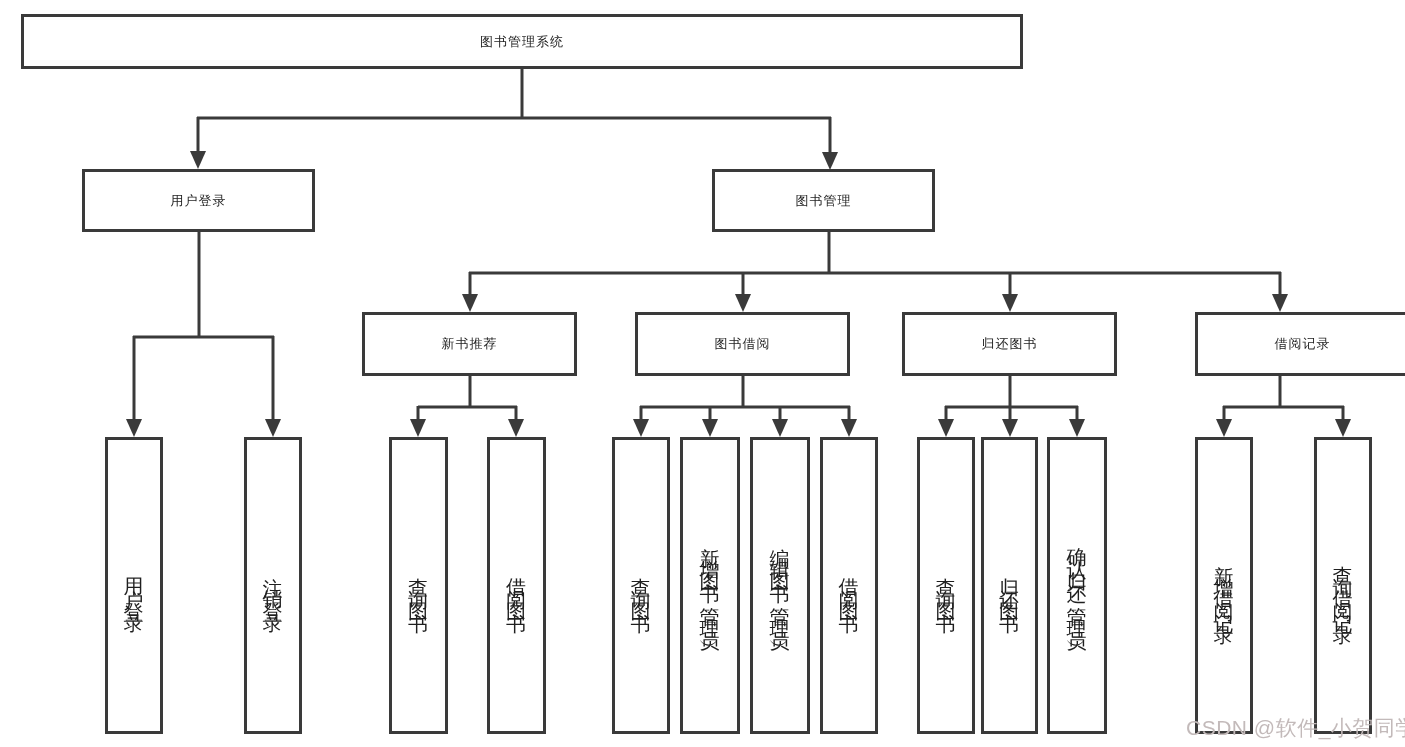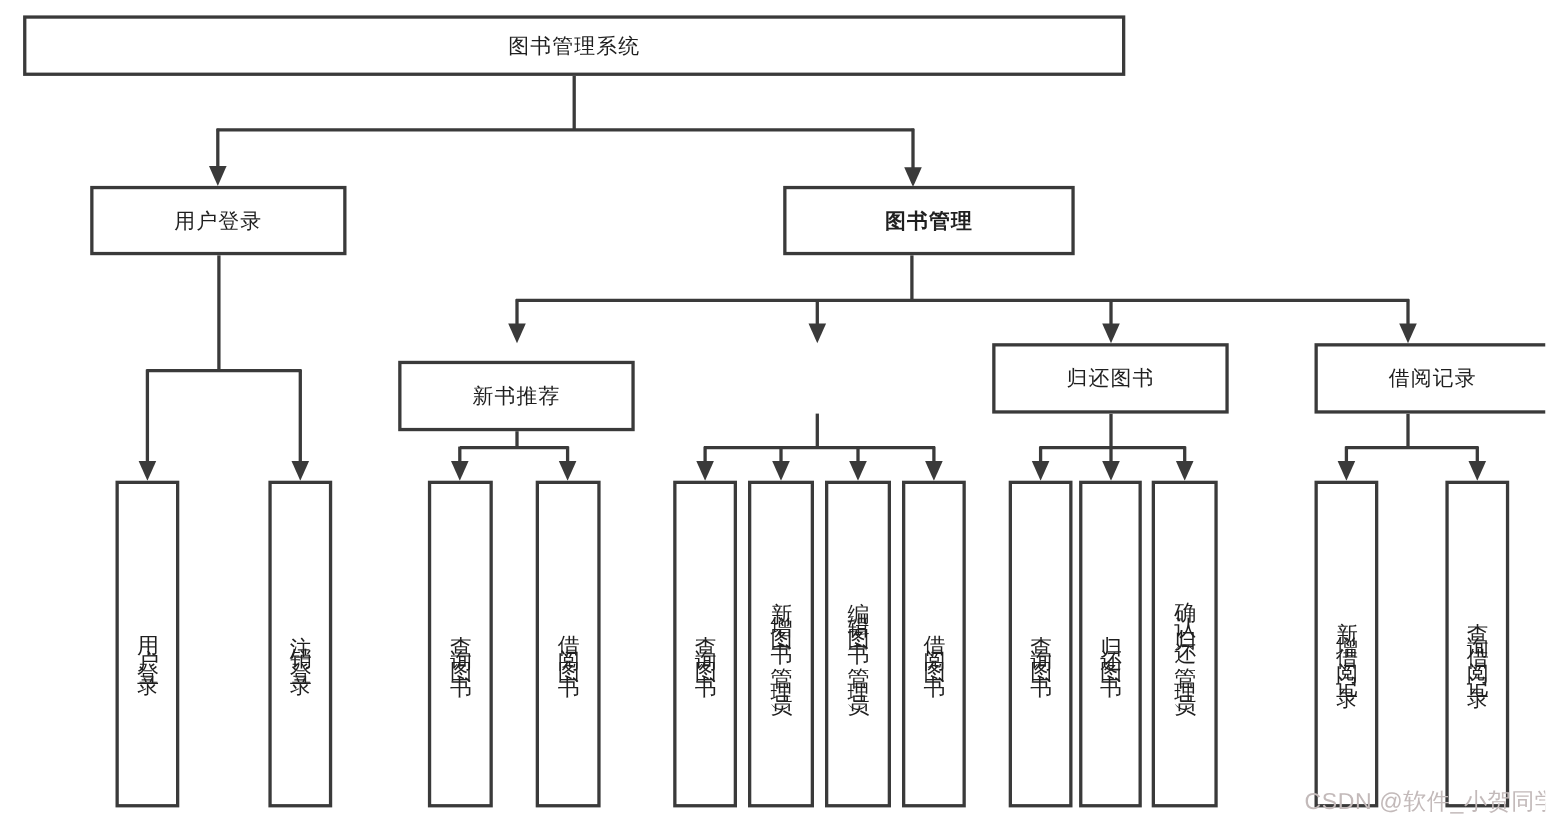--- a/index.html
+++ b/index.html
@@ -17,21 +17,21 @@
     width: 1405px; height: 747px;
   }
   .hbox {
     position: absolute;
     box-sizing: border-box;
     border: 3px solid #3a3a3a;
     background: #ffffff;
     display: flex;
     align-items: center;
     justify-content: center;
-    font-size: 19px;
+    font-size: 13px;
     letter-spacing: 1px;
     color: #1f1f1f;
     white-space: nowrap;
   }
   .vbox {
     position: absolute;
     top: 437px;
     height: 297px;
     box-sizing: border-box;
     border: 3px solid #3a3a3a;
@@ -133,23 +133,24 @@
       <polygon points="1069,419 1085,419 1077,437"></polygon>
 
       <polygon points="1216,419 1232,419 1224,437"></polygon>
       <polygon points="1335,419 1351,419 1343,437"></polygon>
     </g>
   </svg>
 
   <div class="hbox" style="left:21px; top:14px; width:1002px; height:55px;">图书管理系统</div>
 
   <div class="hbox" style="left:82px; top:169px; width:233px; height:63px;">用户登录</div>
-  <div class="hbox" style="left:712px; top:169px; width:265px; height:63px;font-weight:bold;">图书管理</div>
+  <div class="hbox" style="left:712px; top:169px; width:223px; height:63px;">图书管理</div>
 
-  <div class="hbox" style="left:362px; top:328px; width:215px; height:64px;">新书推荐</div>
+  <div class="hbox" style="left:362px; top:312px; width:215px; height:64px;">新书推荐</div>
+  <div class="hbox" style="left:635px; top:312px; width:215px; height:64px;">图书借阅</div>
   <div class="hbox" style="left:902px; top:312px; width:215px; height:64px;">归还图书</div>
   <div class="hbox" style="left:1172px; top:312px; width:215px; height:64px;margin-left:23px;">借阅记录</div>
 
   <div class="vbox" style="left:105px; width:58px;">
     <span>用户登录</span>
   </div>
   <div class="vbox" style="left:244px; width:58px;">
     <span>注销登录</span>
   </div>
 

